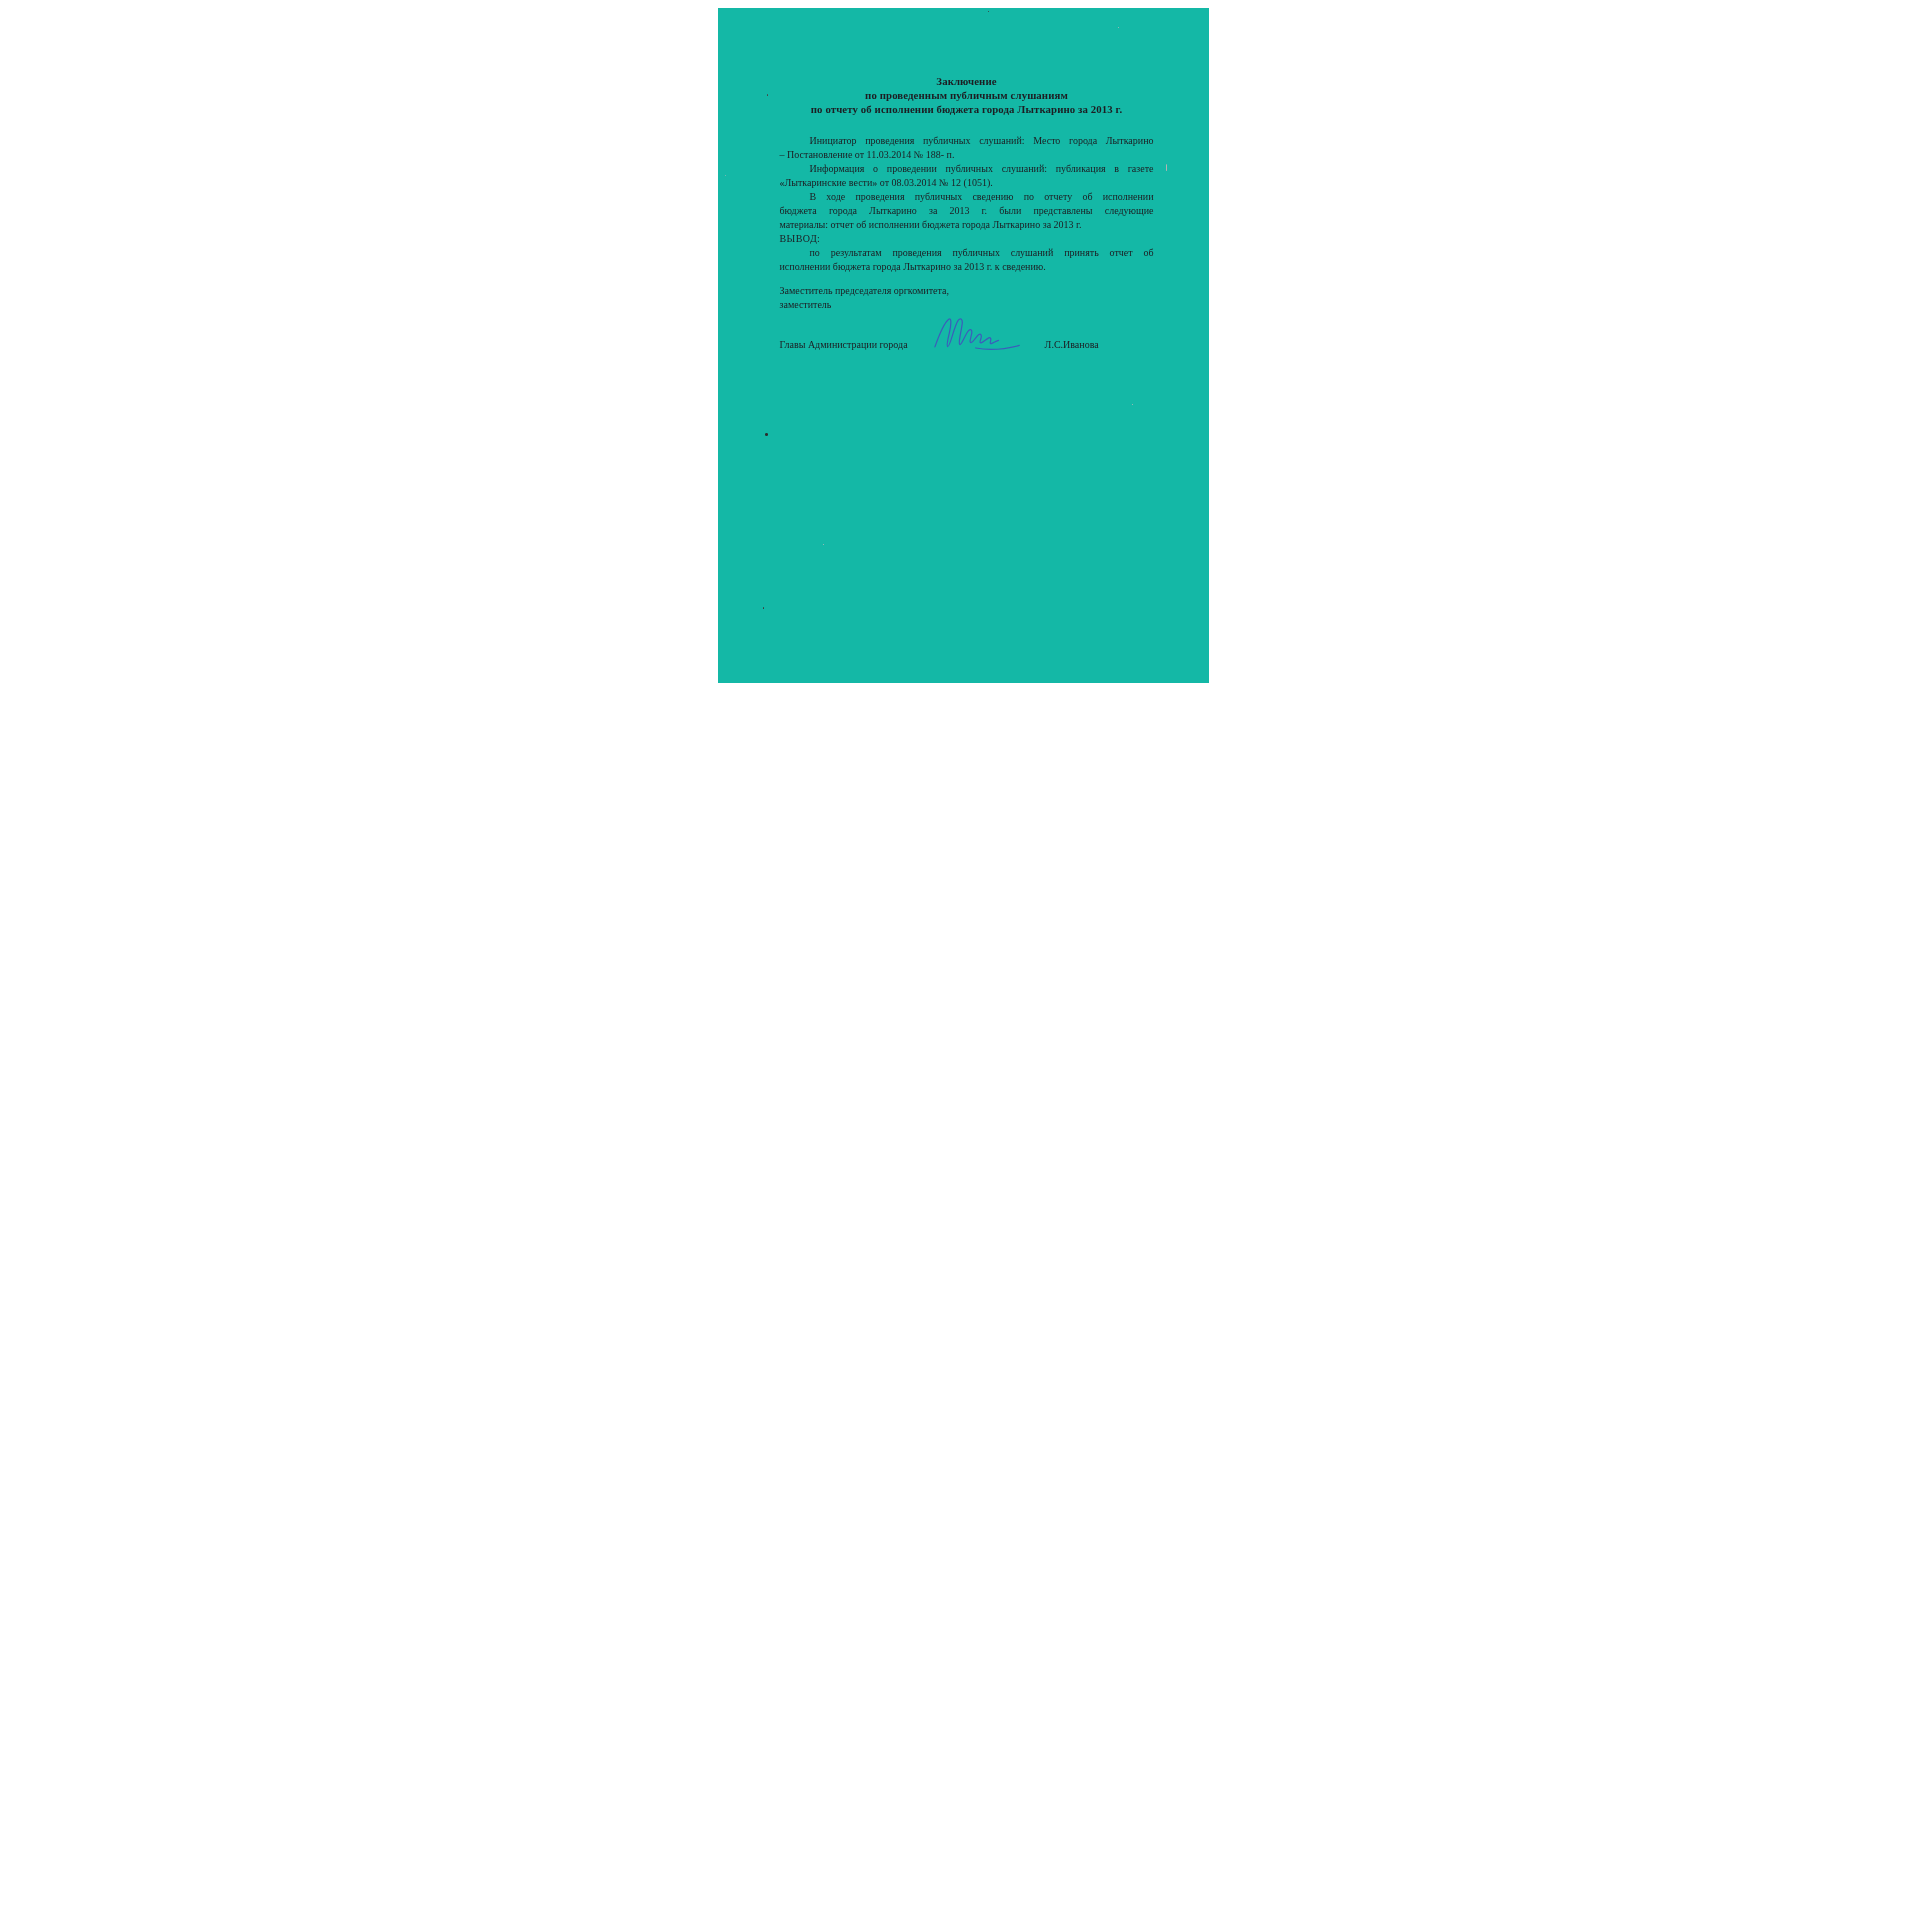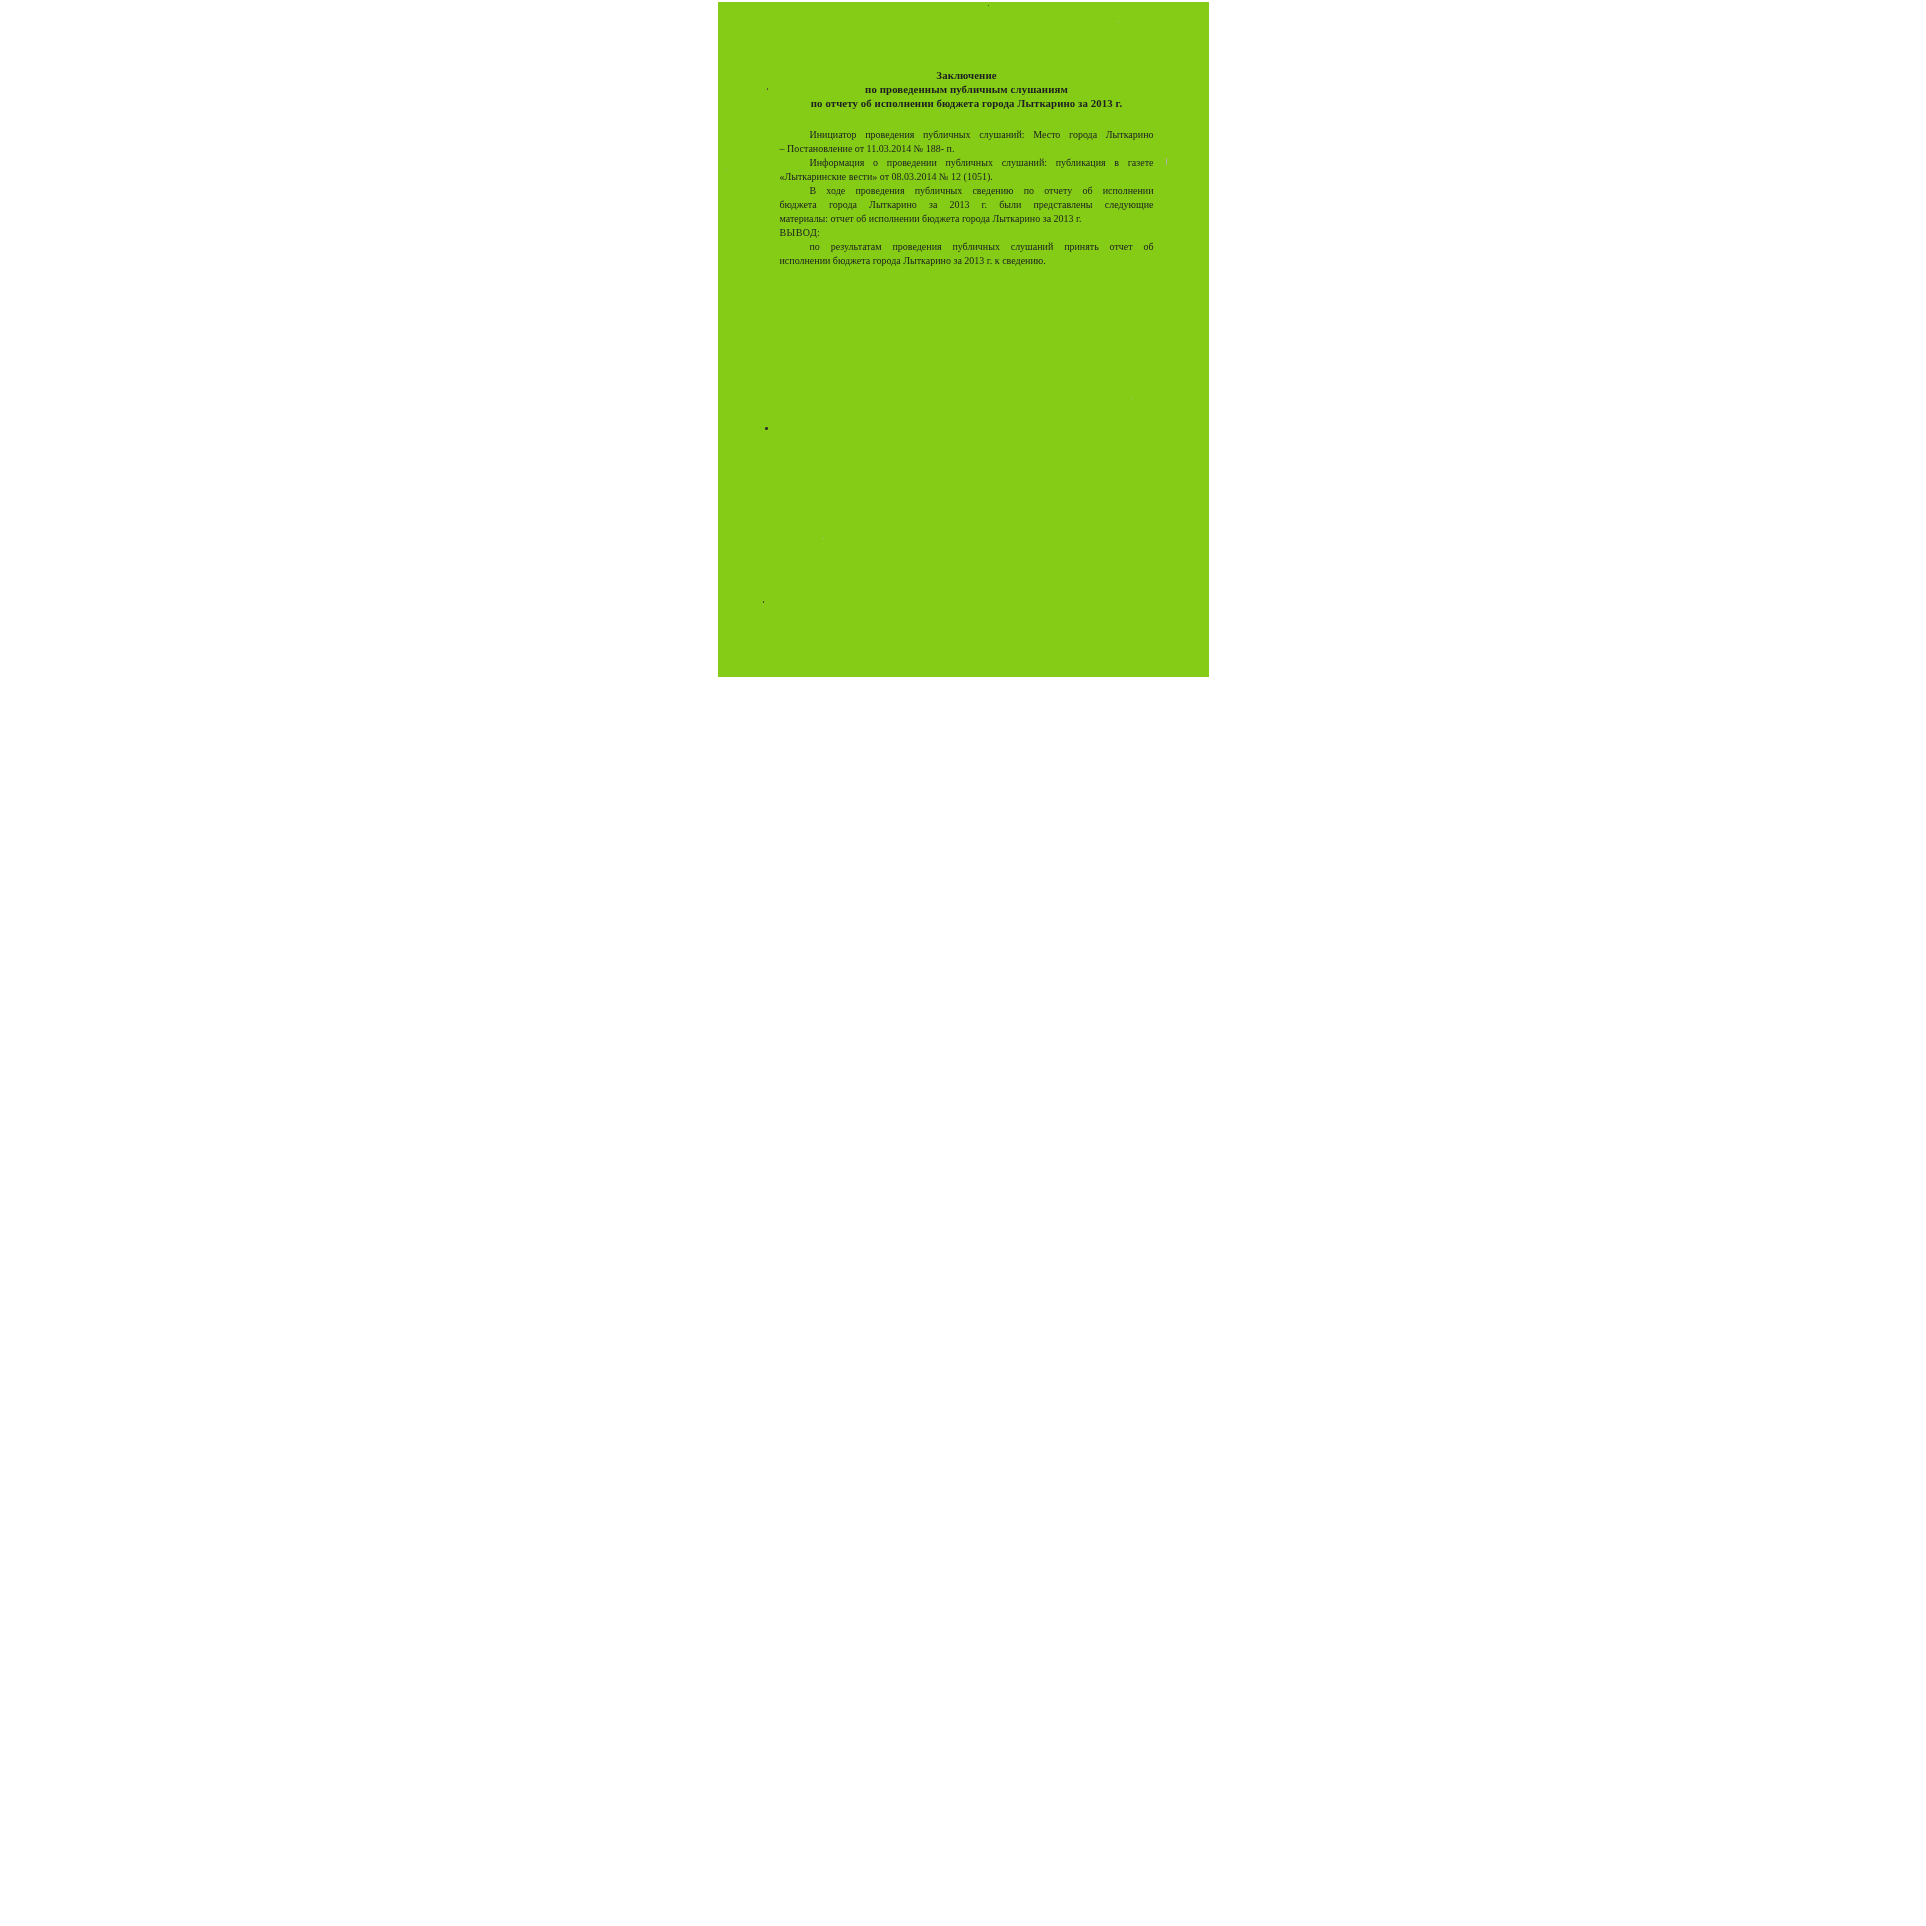--- a/index.html
+++ b/index.html
@@ -5,22 +5,22 @@
   html, body {
     margin: 0;
     padding: 0;
     background: #ffffff;
     font-family: "Liberation Serif", "DejaVu Serif", serif;
   }
   .page {
     position: relative;
     width: 491px;
     height: 675px;
-    margin: 2px auto;
-    background: #84cc16;
+    margin: 8px auto;
+    background: #14b8a6;
     color: #1d1d22;
     overflow: hidden;
     text-decoration: underline;
   }
   .content {
     position: absolute;
     left: 62px;
     right: 55px;
     top: 66px;
   }
@@ -112,20 +112,36 @@
         <div class="jlast">материалы: отчет об исполнении бюджета города  Лыткарино за 2013 г.</div>
       </div>
 
       <div class="conclusion-heading">ВЫВОД:</div>
 
       <div>
         <div class="jline indent">по результатам   проведения публичных слушаний   принять   отчет об</div>
         <div class="jlast">исполнении бюджета города Лыткарино за 2013 г. к сведению.</div>
       </div>
 
+      <div class="sig-block">
+        <div>Заместитель председателя оргкомитета,</div>
+        <div>заместитель</div>
+        <div class="sig-row">
+          <span>Главы Администрации города</span>
+          <span class="sig-art">
+            <svg width="96" height="40" viewBox="0 0 260 110" aria-hidden="true">
+              <g fill="none" stroke="#3f56bd" stroke-width="3.4" stroke-linecap="round" stroke-linejoin="round" opacity="0.92">
+                <path d="M6,96 C18,62 34,28 44,20 C52,14 51,34 46,56 C42,74 37,92 41,95 C48,97 58,40 70,23 C76,15 83,19 81,33 C78,56 70,84 74,89 C79,93 89,62 98,52 C105,45 109,50 107,60 C105,70 100,84 105,84 C112,83 120,66 127,62 C132,59 135,64 133,71 C131,78 128,86 133,85 C139,83 147,74 154,71 C159,69 161,74 159,80 C158,84 157,88 161,87 C167,85 173,80 181,78"></path>
+                <path d="M118,99 C150,105 196,103 238,92"></path>
+              </g>
+            </svg>
+          </span>
+          <span class="sig-name">Л.С.Иванова</span>
+        </div>
+      </div>
 
     </div>
   </div>
 
   <div class="artifact" style="left:270px; top:2.7px; width:1.2px; height:1.2px;"></div>
   <div class="artifact light" style="left:400px; top:19px; width:1.2px; height:1.2px;"></div>
   <div class="artifact" style="left:49px; top:86px; width:1.5px; height:1.5px; background:#444;"></div>
   <div class="artifact light" style="left:7.3px; top:167px; width:1.5px; height:1.2px;"></div>
   <div class="artifact tick" style="left:448px; top:156px; width:0.8px; height:6.5px;"></div>
   <div class="artifact" style="left:47px; top:425px; width:3.1px; height:2.7px; background:#2c2c2c;"></div>

